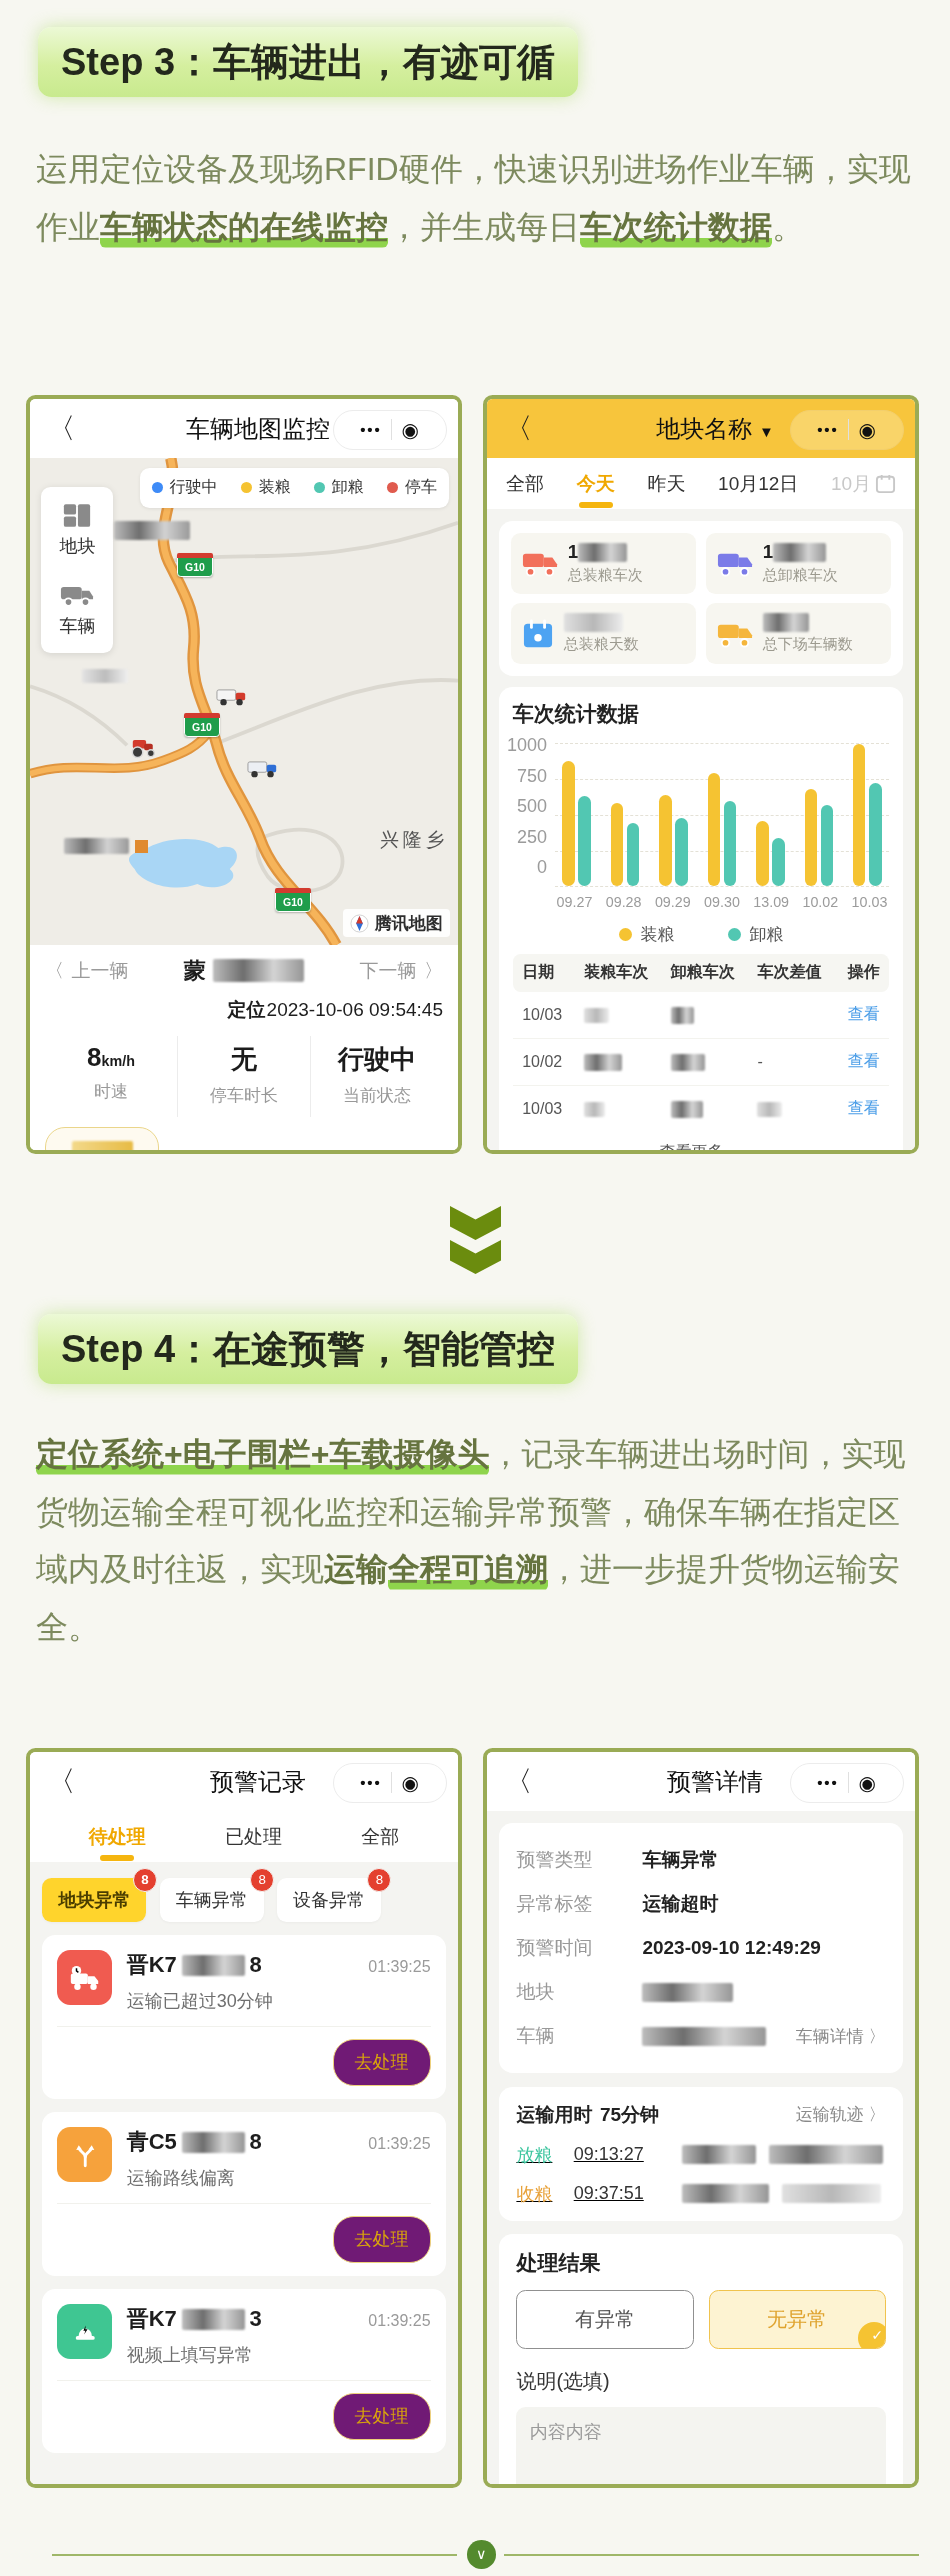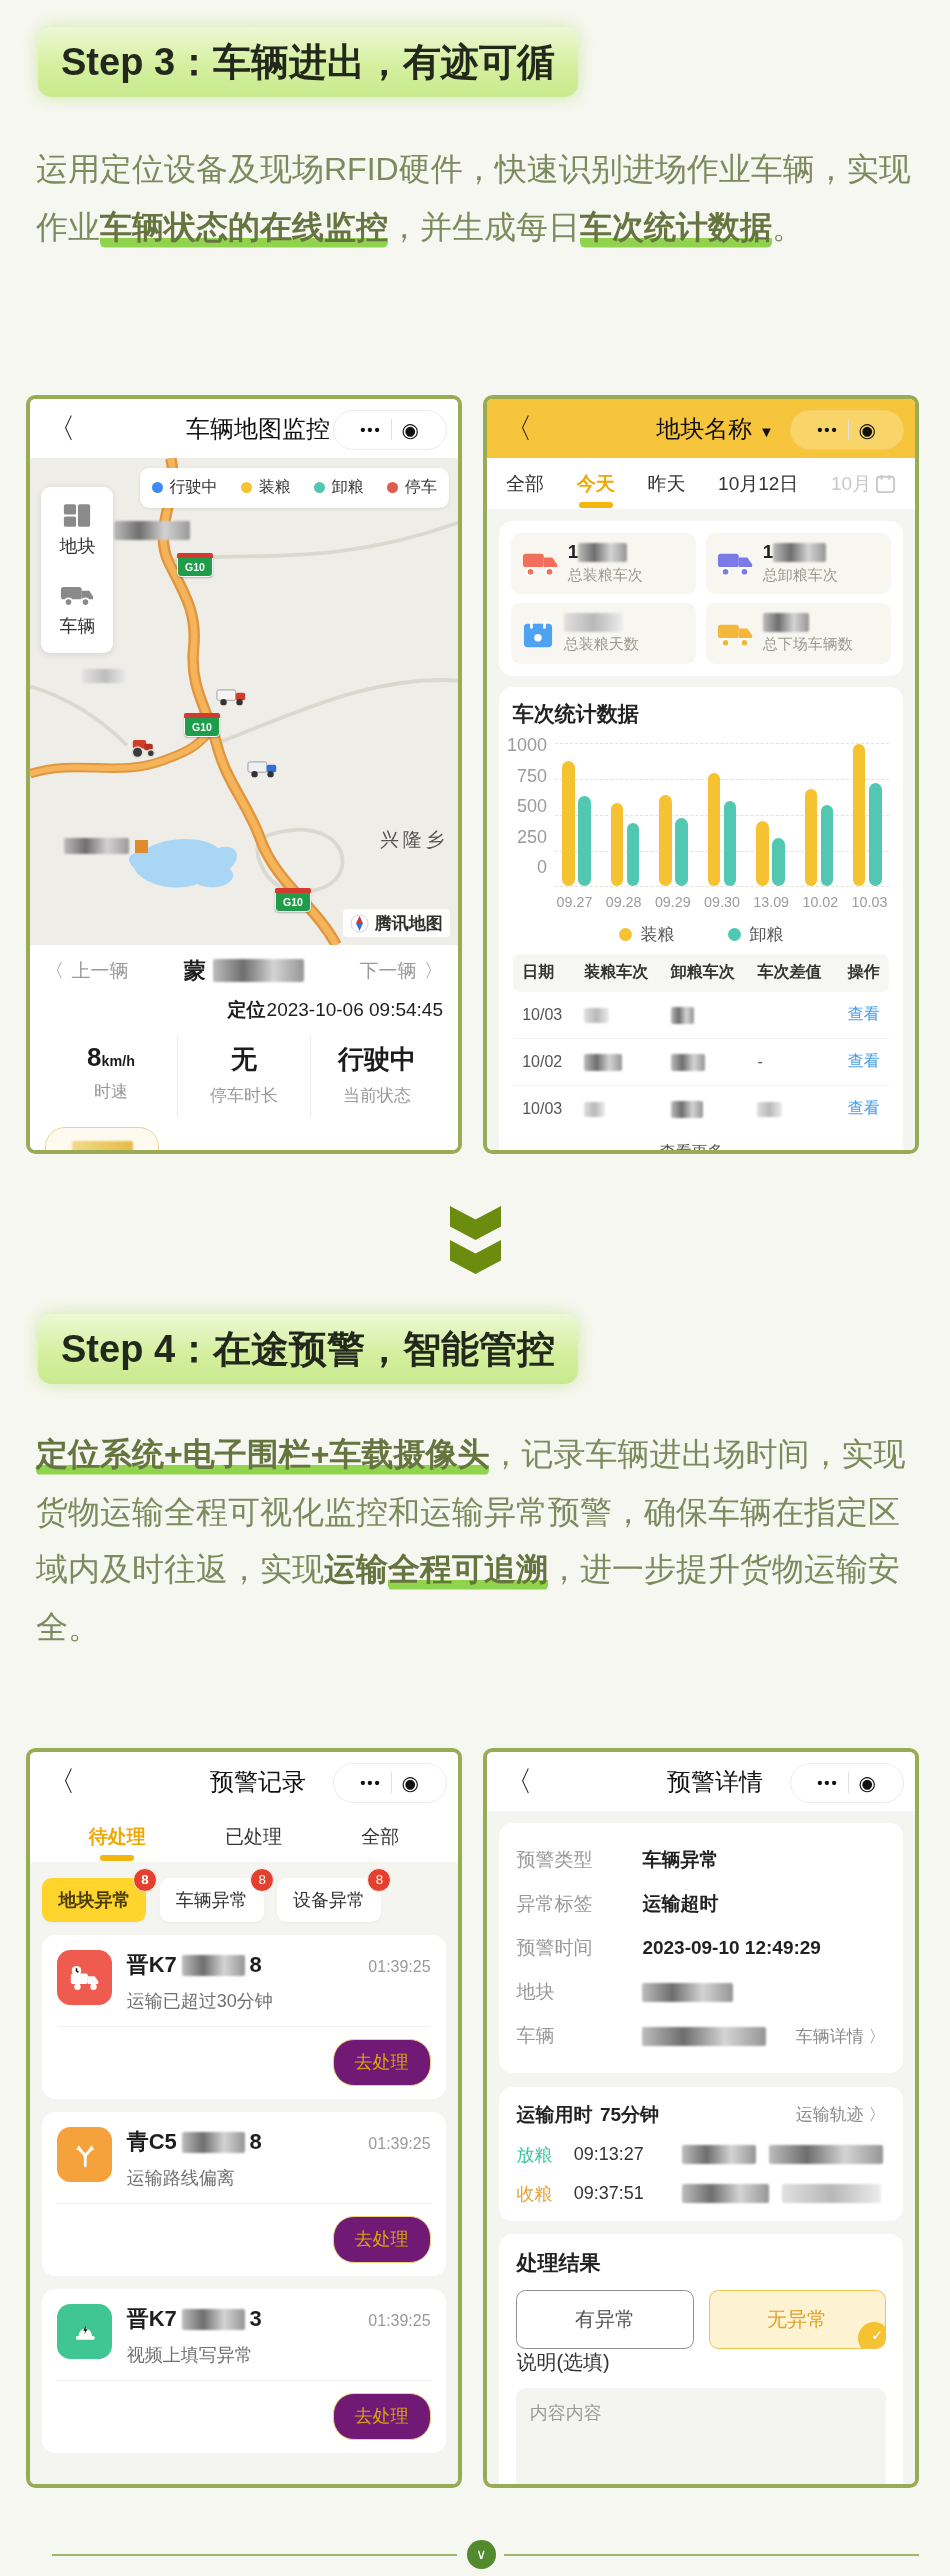--- a/index.html
+++ b/index.html
@@ -121,31 +121,31 @@
     display:flex;align-items:center;background:#701a75;box-sizing:border-box;}
 
   
   .dcard{padding:15px 17px;}
   .drow{display:flex;align-items:center;min-height:44px;font-size:19px;}
   .dlab{width:126px;color:#999;flex:0 0 auto;}
   .dval{font-weight:bold;color:#222;display:flex;align-items:center;gap:7.6px;flex:1;}
   .dlink{margin-left:auto;color:#8a8a8a;font-size:17px;font-weight:normal;display:flex;align-items:center;gap:4.8px;}
   .trans-head{display:flex;justify-content:space-between;align-items:center;}
   .trans-title{font-size:19px;color:#222;font-weight:bold;display:flex;gap:7.6px;}
-  .trow{display:flex;align-items:center;gap:13.3px;margin-top:15px;font-size:18px;}
+  .trow{display:flex;align-items:center;gap:13.3px;margin-top:15px;font-size:18px;text-decoration:underline;}
   .ttag{width:44px;flex:0 0 auto;}
   .ttime{color:#333;width:95px;flex:0 0 auto;}
   .opts{display:flex;gap:15px;margin-top:13.3px;}
   .opt{flex:1;height:59px;border:1.9px solid #909090;border-radius:9.5px;display:flex;align-items:center;justify-content:center;
     font-size:20px;color:#555;background:#fff;position:relative;overflow:hidden;box-sizing:border-box;}
   .opt.sel{background:#fdf3d2;border-color:#f0c34e;color:#dfa32e;}
   .corner{position:absolute;right:-5.7px;bottom:-5.7px;width:32px;height:32px;border-radius:50%;background:#f5c332;color:#fff;
     display:flex;align-items:center;justify-content:center;font-size:14.3px;padding:0 0 5.7px 5.7px;box-sizing:border-box;}
   .sec-title{font-size:21px;font-weight:bold;color:#222;}
-  .note-label{font-size:20px;color:#333;}
+  .note-label{font-size:20px;color:#333;margin-top:19px;}
   .note-box{margin-top:11.4px;width:100%;background:#f4f4f0;border:none;border-radius:9.5px;height:122px;padding:13.3px;
     font-size:18px;color:#666;box-sizing:border-box;resize:none;font-family:inherit;}
   .note-box::placeholder{color:#9a9a9a;}
 
   
   .chev{position:absolute;left:450px;width:51px;height:34px;background:#6b8c0e;
     clip-path:polygon(0 0,50% 40%,100% 0,100% 60%,50% 100%,0 60%);}
   .bline{position:absolute;top:2554px;height:1.9px;background:#9fb769;}
   .bcheck{position:absolute;left:467px;top:2540px;width:28.5px;height:28.5px;border-radius:50%;background:#548a2e;color:#fff;
     display:flex;align-items:center;justify-content:center;font-size:14.3px;}

